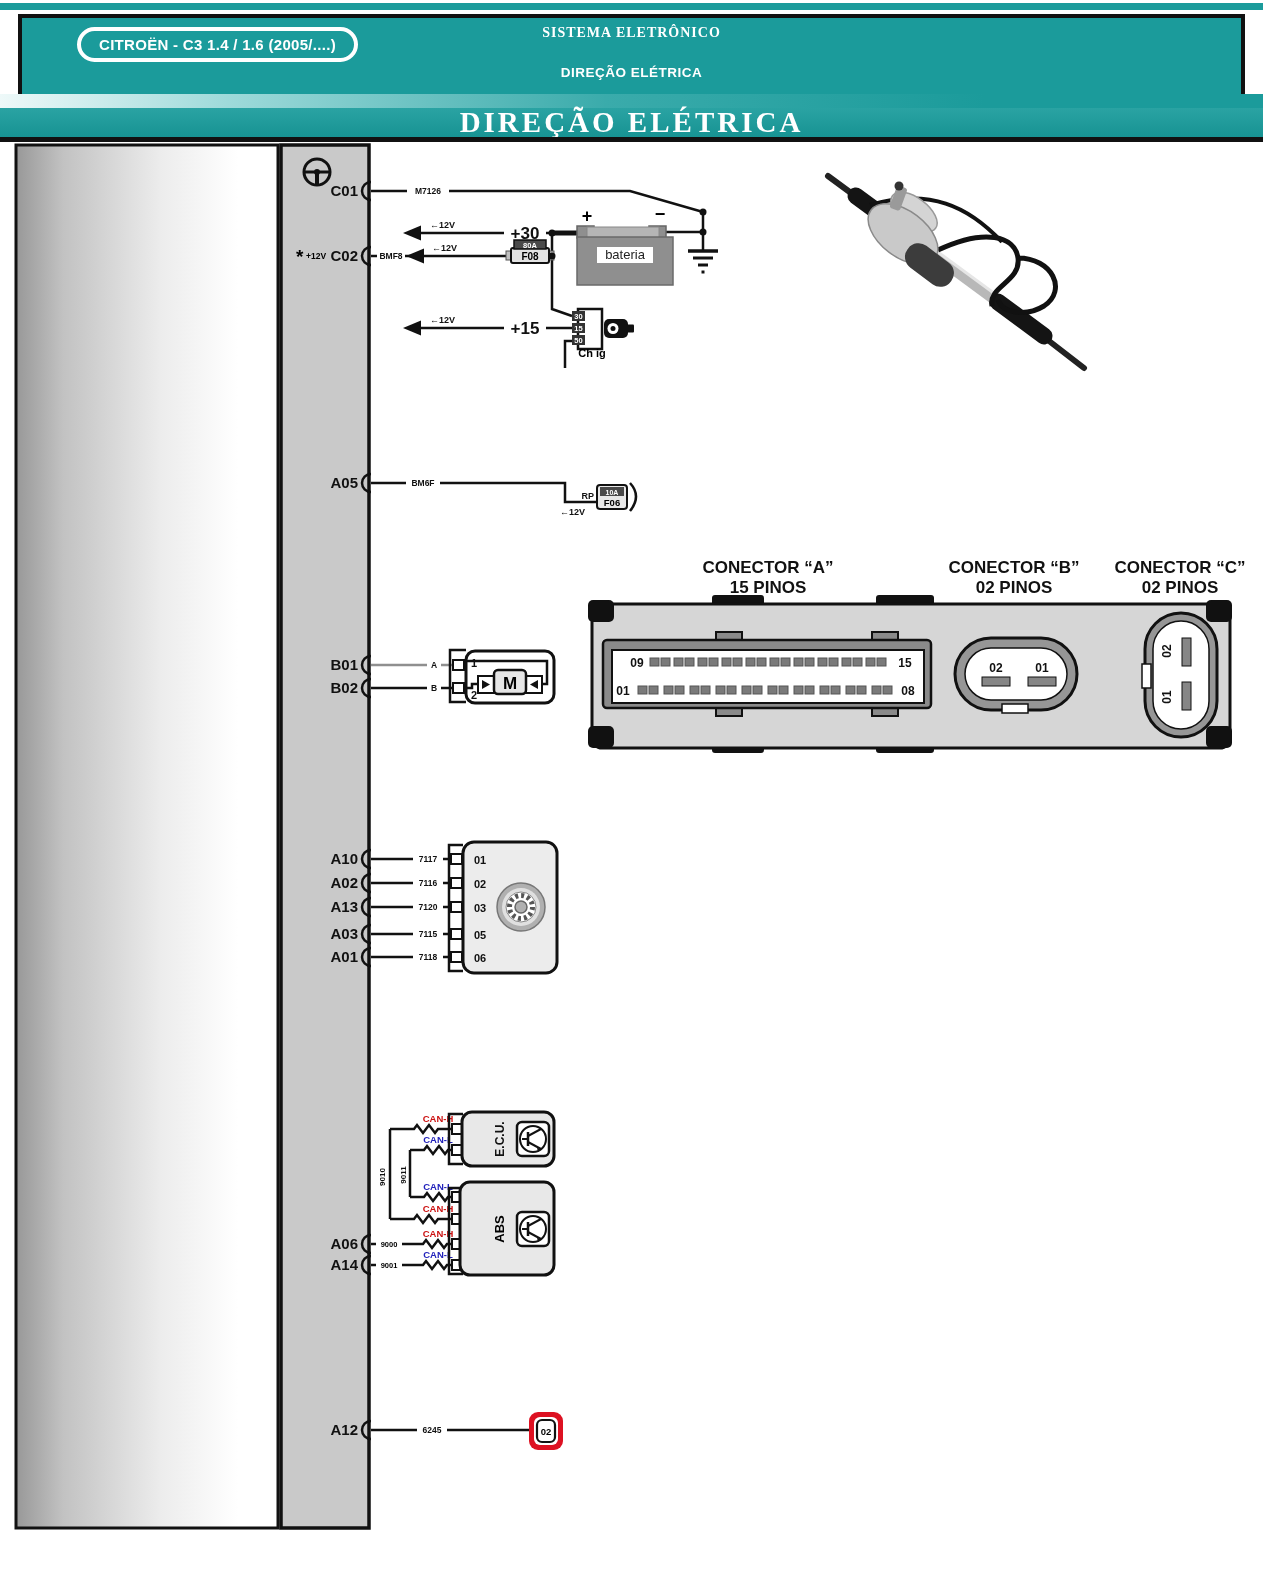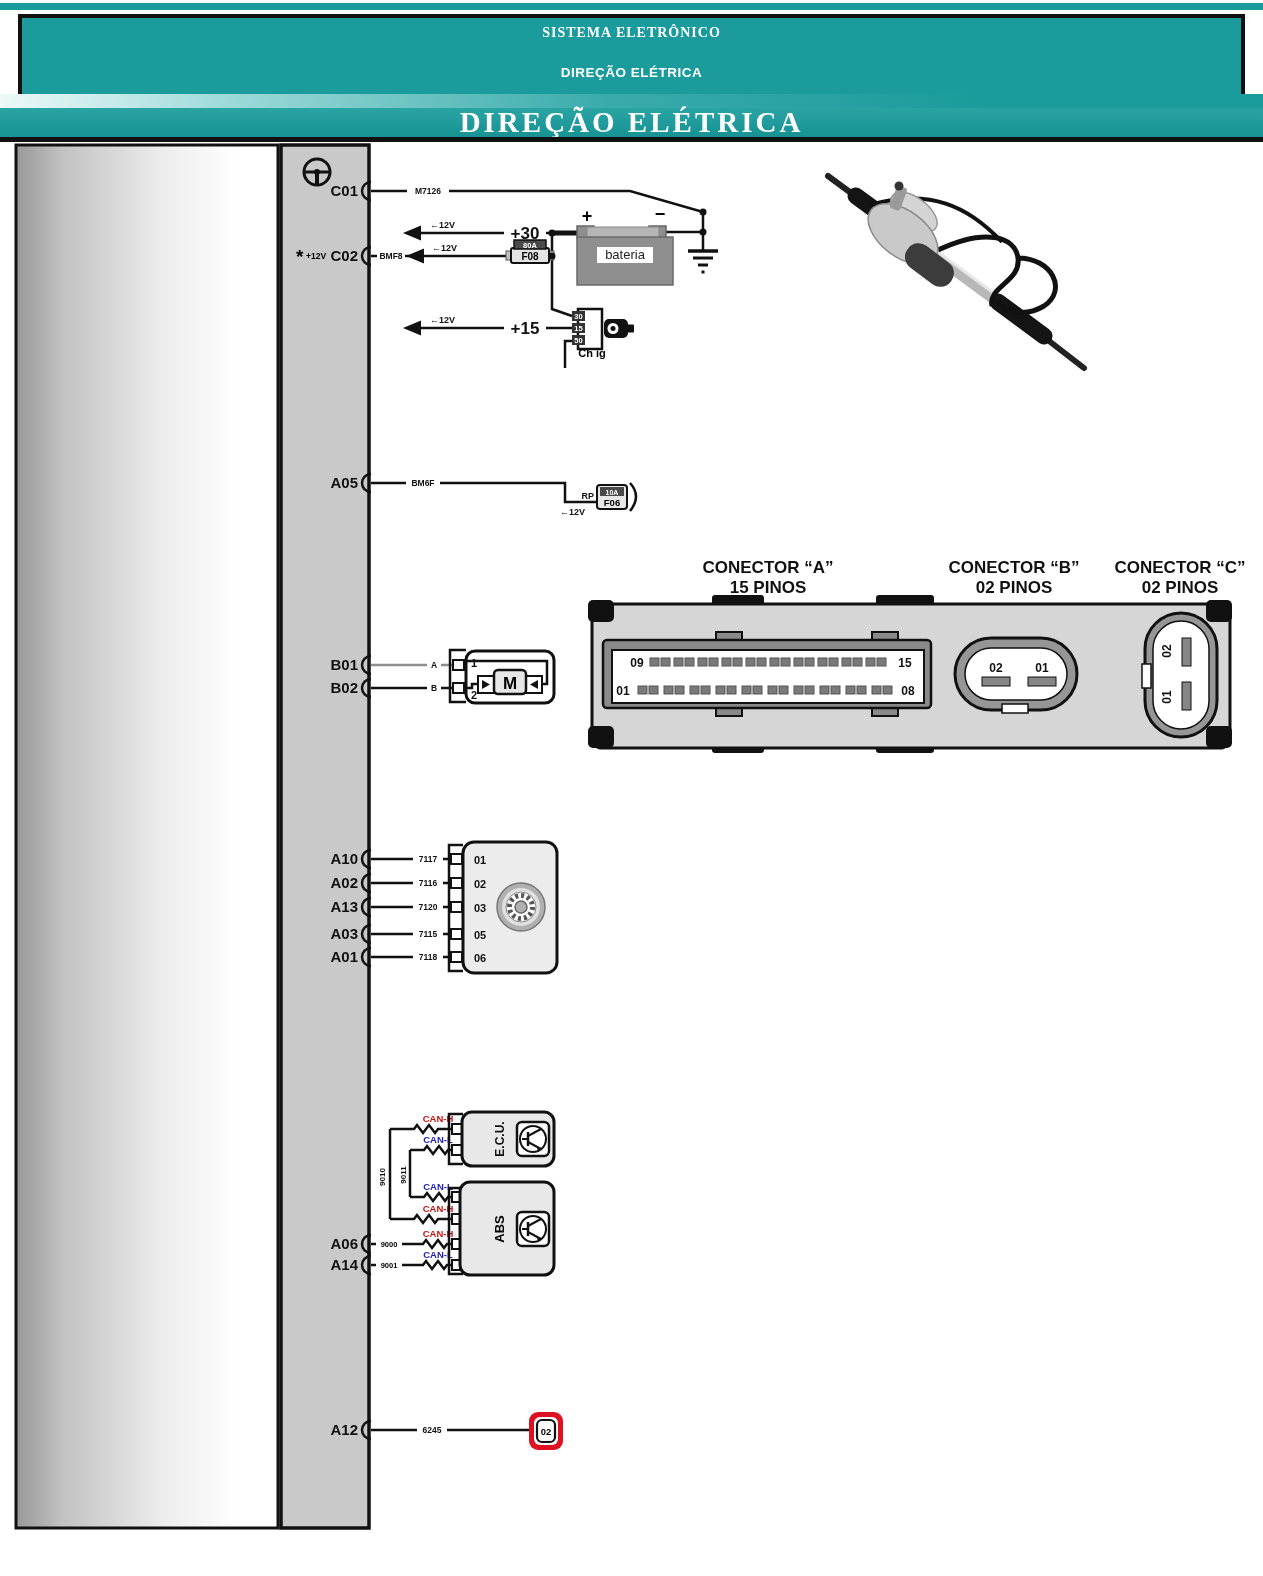--- a/index.html
+++ b/index.html
@@ -43,20 +43,23 @@
   .rot{font:bold 8px "Liberation Sans",sans-serif;fill:#111;text-anchor:middle;}
 </style>
 </head>
 <body>
 
 <div class="page">
 
   <div class="topstrip"></div>
 
   <div class="header">
+    <div class="badge">
+      <span>CITROËN - C3 1.4 / 1.6 (2005/....)</span>
+    </div>
     <div class="sys">SISTEMA ELETRÔNICO</div>
     <div class="subsys">DIREÇÃO ELÉTRICA</div>
   </div>
 
   <div class="band"></div>
   <div class="titlebar">
     <span>DIREÇÃO ELÉTRICA</span>
   </div>
   <div class="rule"></div>
 

